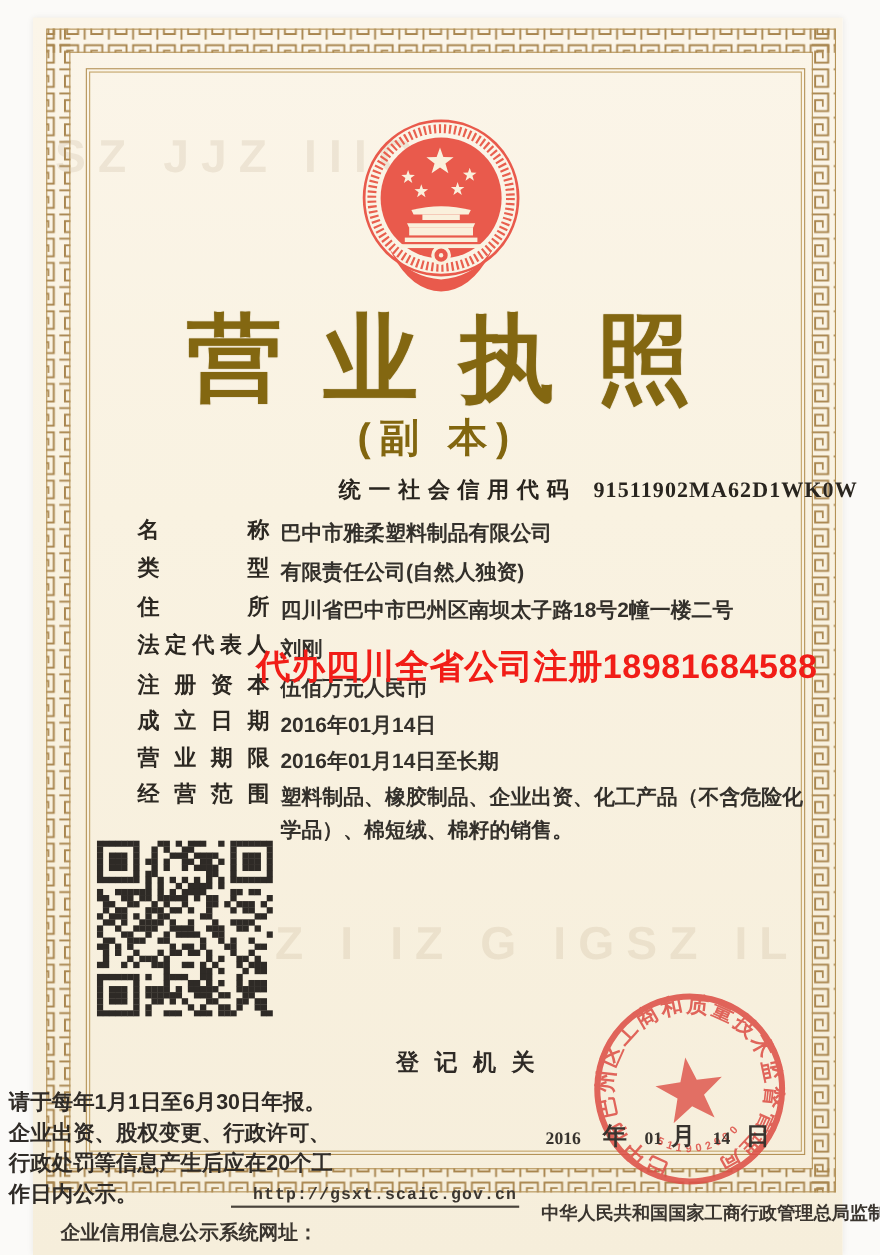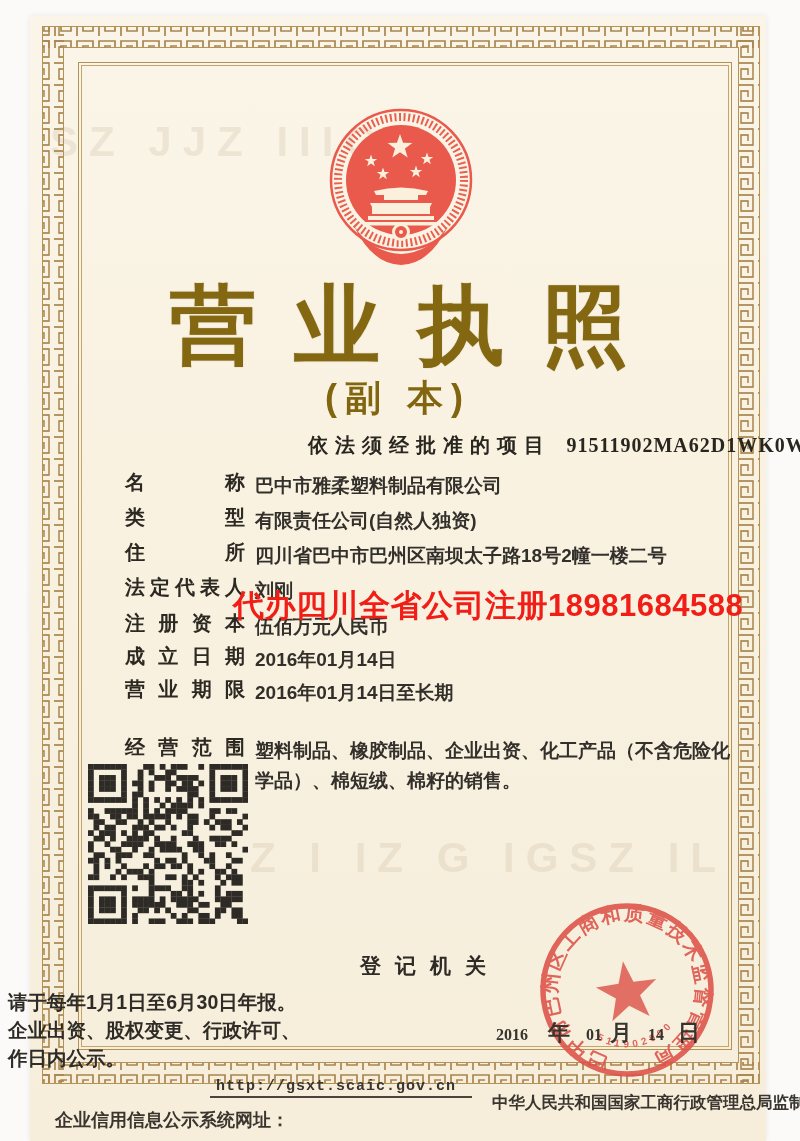--- a/index.html
+++ b/index.html
@@ -73,21 +73,21 @@
   .dateline .unit{font-size:22px;font-weight:700;}
   .d-y{margin-right:20px;}.u-y{margin-right:16px;}.d-m{margin-right:8px;}
   .u-m{margin-right:16px;}.d-d{margin-right:14px;}
   .annual{position:absolute;left:-22px;top:972px;z-index:4;width:330px;}
   .annual div{font-size:19.5px;font-weight:700;color:#2f2b27;line-height:28px;white-space:nowrap;}
   .weblabel{
     position:absolute;left:25px;top:1092px;z-index:4;white-space:nowrap;
     font-family:Liberation Serif, serif;font-size:18px;font-weight:600;color:#3a352f;
   }
   .weburl{
-    position:absolute;left:186px;top:1062px;z-index:4;white-space:nowrap;
+    position:absolute;left:200px;top:1062px;z-index:4;white-space:nowrap;
     font-family:"Liberation Mono","DejaVu Sans Mono",monospace;font-size:15px;font-weight:700;
     color:#3a352f;letter-spacing:1px;
   }
   .webline{position:absolute;left:180px;top:1080px;width:262px;height:0;border-top:2px solid #4a443c;z-index:4;}
   .madeby{
     position:absolute;left:462px;top:1076px;z-index:4;white-space:nowrap;
     font-family:"Liberation Serif","DejaVu Serif",serif;font-size:16.5px;font-weight:600;color:#3a352f;
   }
 </style>
 </head>
@@ -138,21 +138,21 @@
     </g>
     <circle cx="75" cy="128" r="7.5" fill="#e95a4c" stroke="#faf0dc" stroke-width="3"></circle>
     <circle cx="75" cy="128" r="2" fill="#faf0dc"></circle>
     <path d="M28,122 Q45,148 75,150 Q105,148 122,122 Q104,160 75,161 Q46,160 28,122 Z" fill="#e95a4c"></path>
   </svg>
 
   <div class="title">营业执照</div>
   <div class="subtitle">(副 本)</div>
 
   <div class="codeline">
-    <span class="lab">依法须经批准的项目</span>
+    <span class="lab">统一社会信用代码</span>
     <span class="code">91511902MA62D1WK0W</span>
   </div>
 
   <div class="field-row" style="top:455px">
     <span class="field-label">名称</span>
     <span class="field-value">巴中市雅柔塑料制品有限公司</span>
   </div>
   <div class="field-row" style="top:490px">
     <span class="field-label">类型</span>
     <span class="field-value">有限责任公司(自然人独资)</span>
@@ -170,21 +170,21 @@
     <span class="field-value">伍佰万元人民币</span>
   </div>
   <div class="field-row" style="top:629px">
     <span class="field-label">成立日期</span>
     <span class="field-value">2016年01月14日</span>
   </div>
   <div class="field-row" style="top:662px">
     <span class="field-label">营业期限</span>
     <span class="field-value">2016年01月14日至长期</span>
   </div>
-  <div class="field-row" style="top:720px">
+  <div class="field-row" style="top:695px">
     <span class="field-label">经营范围</span>
     <span class="field-value">塑料制品、橡胶制品、企业出资、化工产品（不含危险化学品）、棉短绒、棉籽的销售。</span>
   </div>
 
   <div class="overlay-ad">代办四川全省公司注册18981684588</div>
 
   <svg id="qr" class="qr" width="160" height="160" viewBox="0 0 160 160">
       <rect x="0.00" y="0.00" width="5.77" height="5.77" fill="#2e2a26"></rect>
       <rect x="5.52" y="0.00" width="5.77" height="5.77" fill="#2e2a26"></rect>
       <rect x="11.03" y="0.00" width="5.77" height="5.77" fill="#2e2a26"></rect>
@@ -622,20 +622,21 @@
     <span class="unit u-y">年</span>
     <span class="num d-m">01</span>
     <span class="unit u-m">月</span>
     <span class="num d-d">14</span>
     <span class="unit">日</span>
   </div>
 
   <div class="annual">
     <div>请于每年1月1日至6月30日年报。</div>
     <div>企业出资、股权变更、行政许可、</div>
+    <div>行政处罚等信息产生后应在20个工</div>
     <div>作日内公示。</div>
   </div>
   <div class="weburl">http://gsxt.scaic.gov.cn</div>
   <div class="webline"></div>
   <div class="weblabel">企业信用信息公示系统网址：</div>
   <div class="madeby">中华人民共和国国家工商行政管理总局监制</div>
 
 </div>
 
 </body></html>

